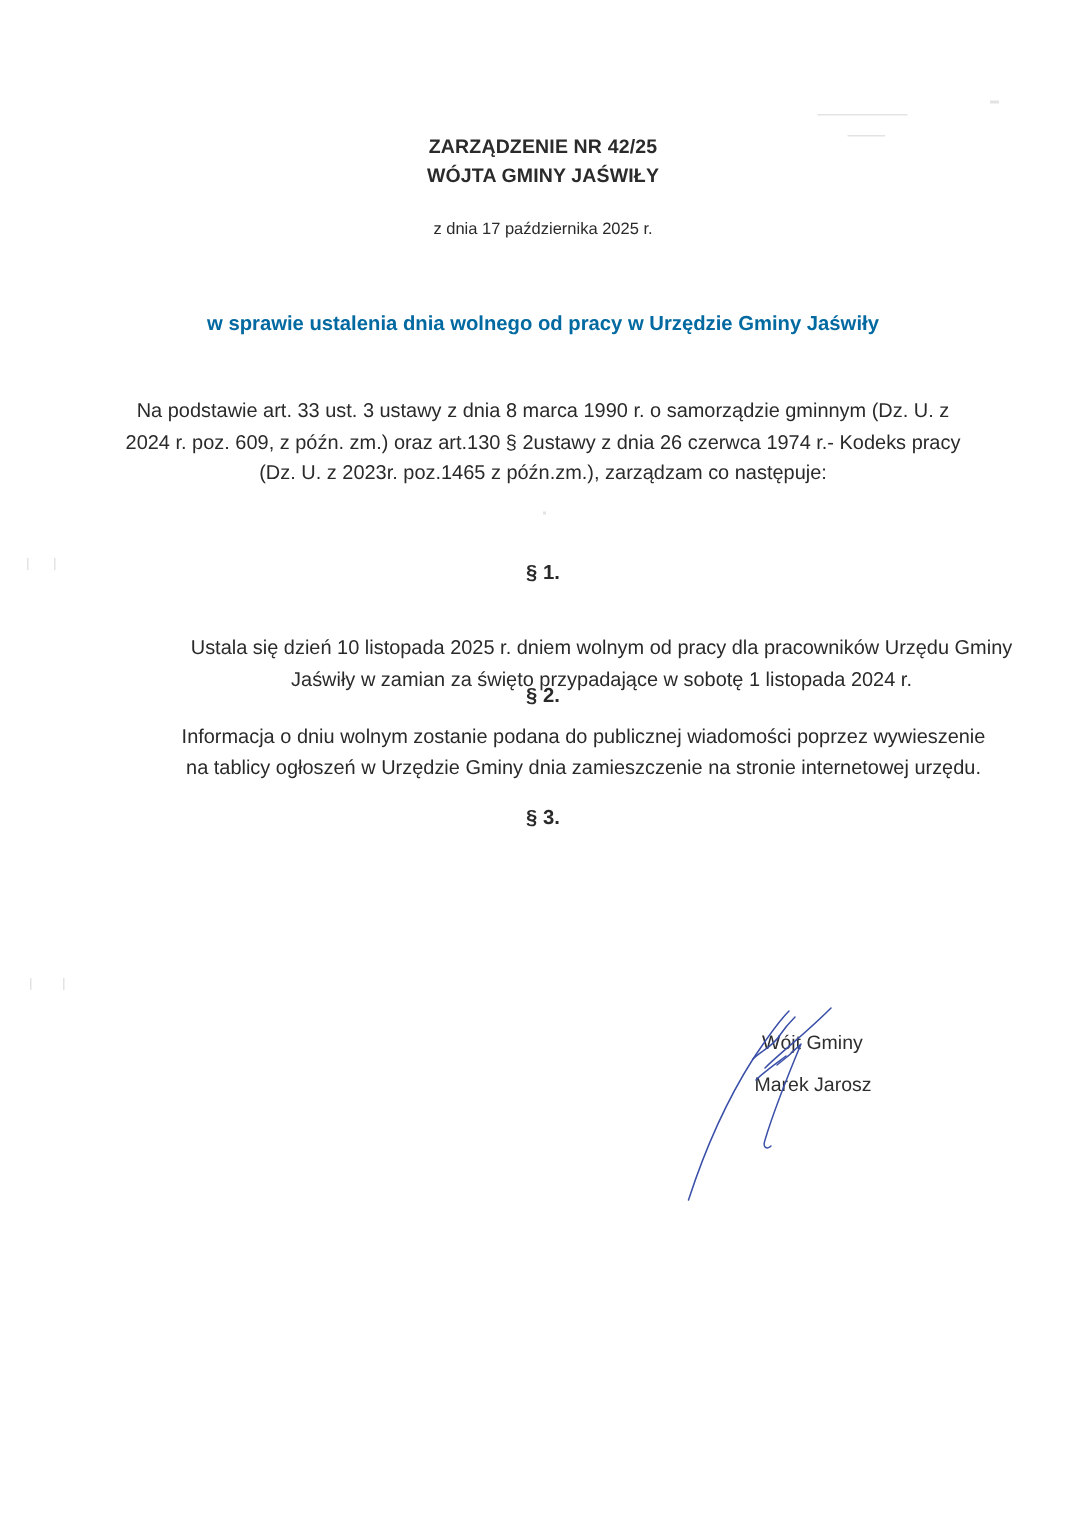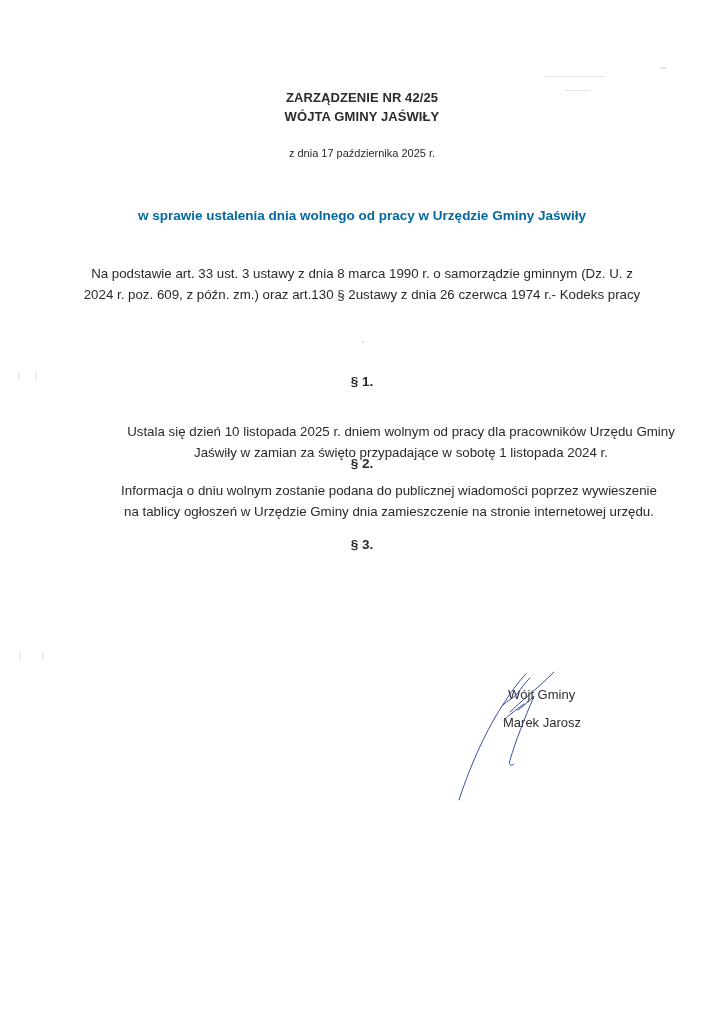--- a/index.html
+++ b/index.html
@@ -85,20 +85,21 @@
   <div class="center title" style="top:90px;">ZARZĄDZENIE NR 42/25</div>
   <div class="center title" style="top:109px;">WÓJTA GMINY JAŚWIŁY</div>
 
   <div class="center date" style="top:147px;">z dnia 17 października 2025 r.</div>
 
   <div class="center subject" style="top:208px;">w sprawie ustalenia dnia wolnego od pracy w Urzędzie Gminy Jaświły</div>
 
   <div class="center para" style="top:264px;">
     <div>Na podstawie art. 33 ust. 3 ustawy z dnia 8 marca 1990 r. o samorządzie gminnym (Dz. U. z</div>
     <div>2024 r. poz. 609, z późn. zm.) oraz art.130 § 2ustawy z dnia 26 czerwca 1974 r.- Kodeks pracy</div>
+    <div>(Dz. U. z 2023r. poz.1465 z późn.zm.), zarządzam co następuje:</div>
   </div>
 
   <div class="center section" style="top:374px;">§ 1.</div>
   <div class="center para" style="top:422px;padding-left:39px;">
     <div>Ustala się dzień 10 listopada 2025 r. dniem wolnym od pracy dla pracowników Urzędu Gminy</div>
     <div>Jaświły w zamian za święto przypadające w sobotę 1 listopada 2024 r.</div>
   </div>
 
   <div class="center section" style="top:456px;">§ 2.</div>
   <div class="center para" style="top:481px;padding-left:27px;">

